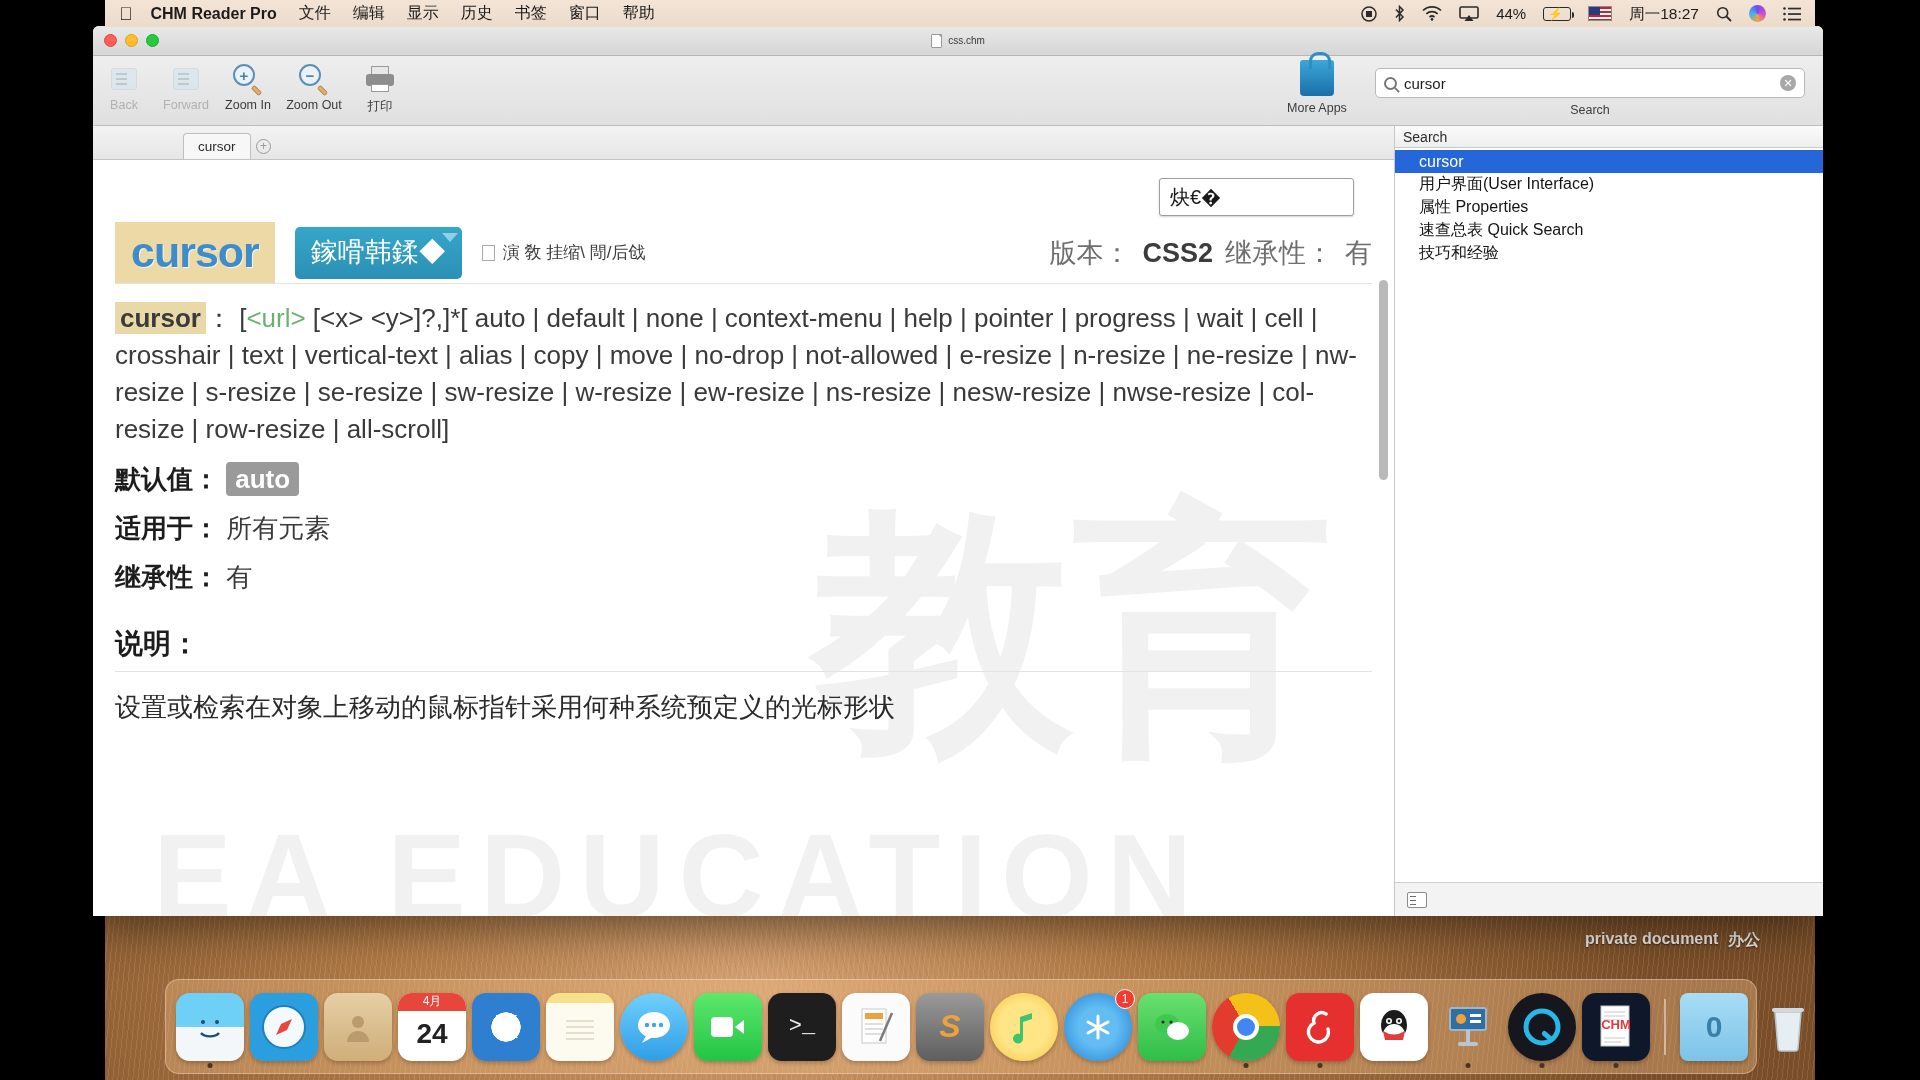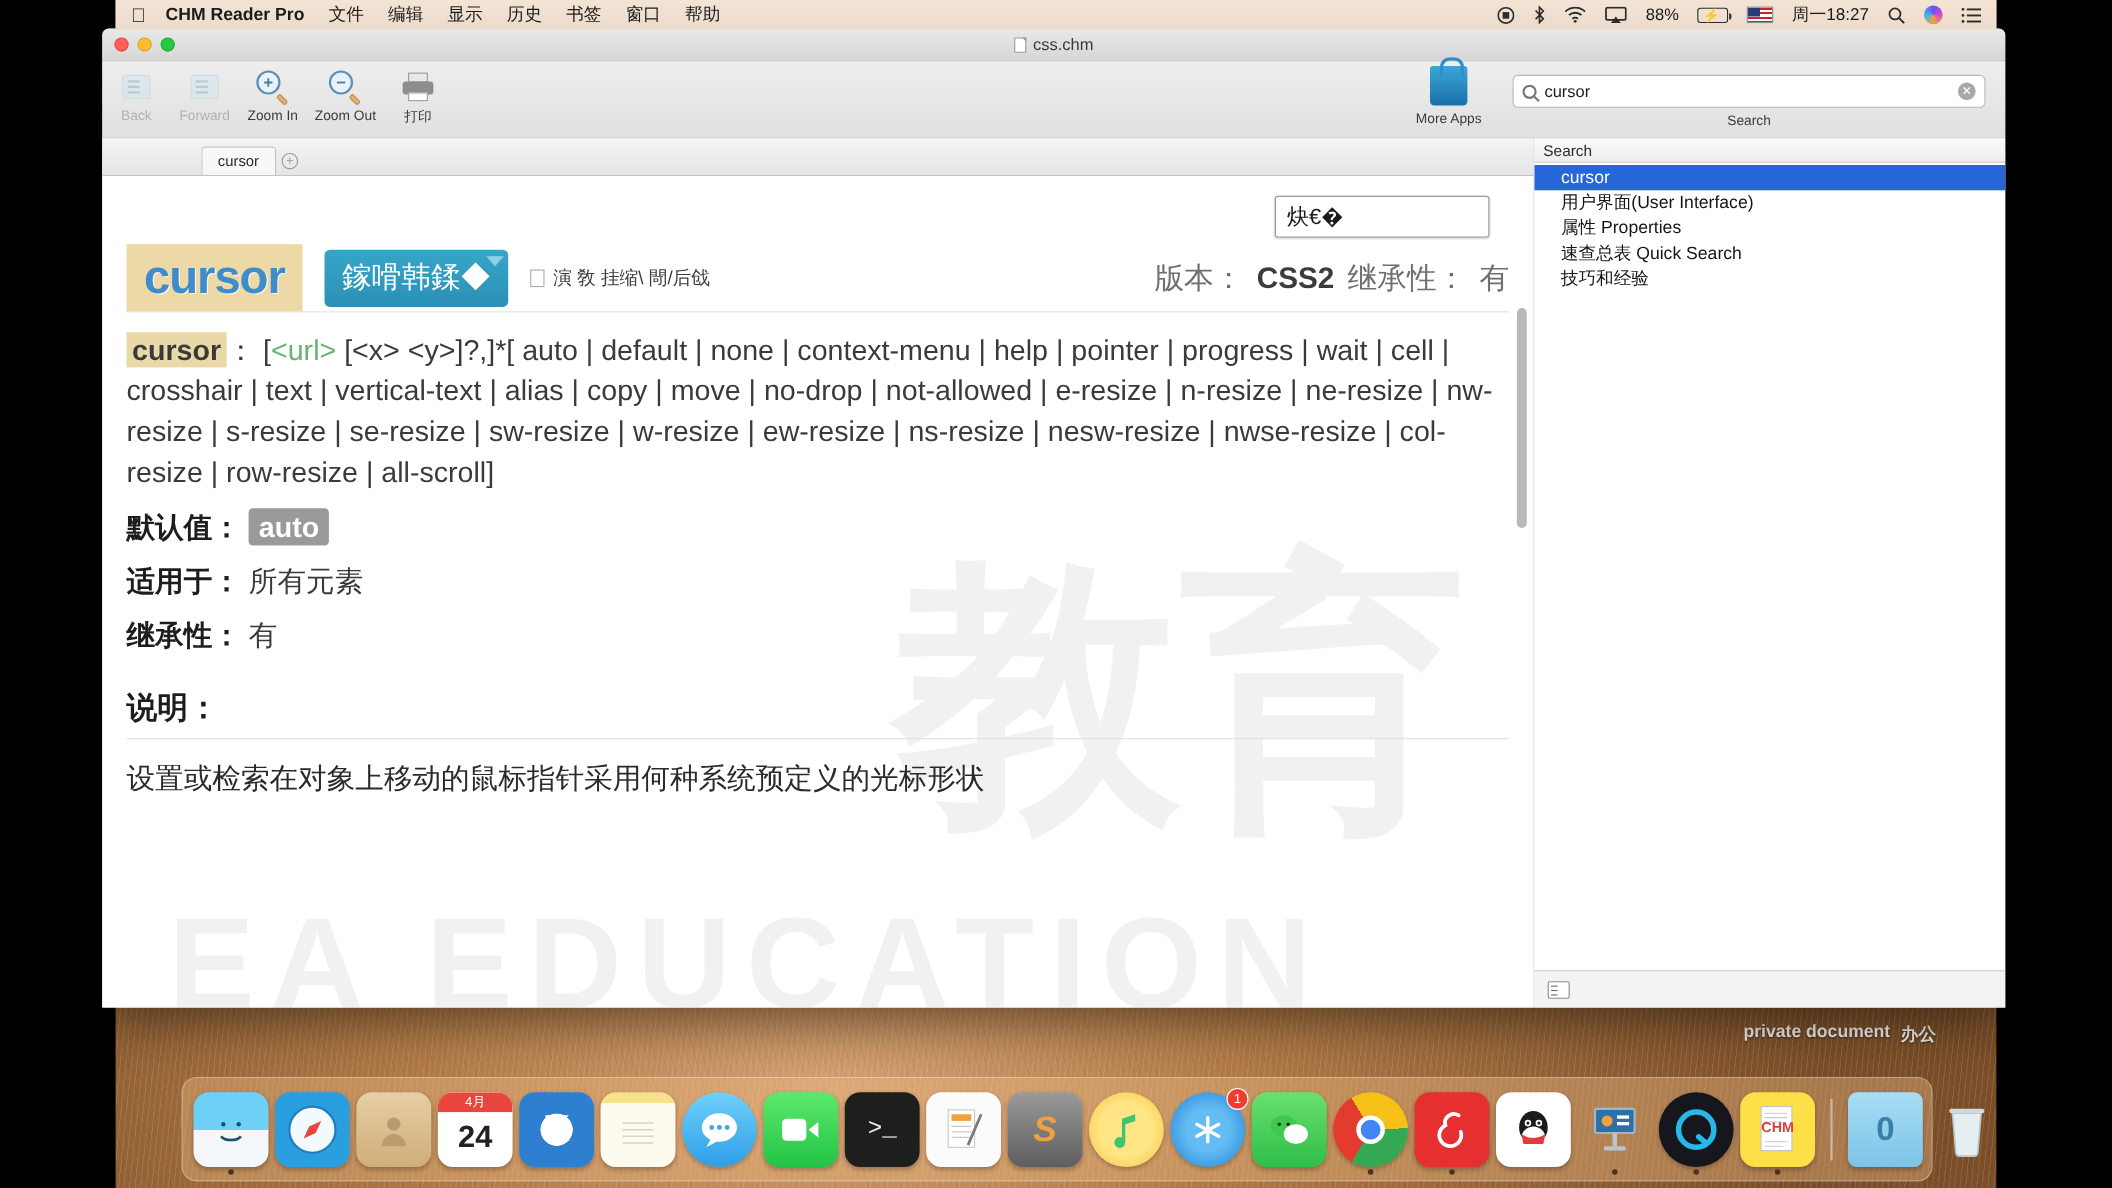--- a/index.html
+++ b/index.html
@@ -59,21 +59,21 @@
     height: 30px; background: linear-gradient(180deg,#e9e9e9,#d6d6d6);
     border-bottom: 1px solid #b6b6b6; display: flex; align-items: center; position: relative;
   }
   .traffic { display: flex; gap: 8px; padding-left: 11px; }
   .tl { width: 13px; height: 13px; border-radius: 50%; }
   .tl.r { background: #ff5f57; border:.5px solid #e0443e;}
   .tl.y { background: #ffbd2e; border:.5px solid #dea123;}
   .tl.g { background: #28c940; border:.5px solid #1aab29;}
   #titlebar .doctitle {
     position: absolute; left: 0; right: 0; text-align: center;
-    font-size: 15px; color: #3a3a3a; display:flex; align-items:center; justify-content:center; gap:6px;
+    font-size: 10px; color: #3a3a3a; display:flex; align-items:center; justify-content:center; gap:6px;
   }
   .doc-ic { width:11px;height:14px;background:#fff;border:1px solid #9a9a9a;border-radius:1px;position:relative;display:inline-block;}
   .doc-ic::after{content:"";position:absolute;right:-1px;top:-1px;border-left:4px solid transparent;border-top:4px solid #9a9a9a;}
 
   #toolbar {
     height: 70px; background: linear-gradient(180deg,#eeeeee,#e0e0e0);
     border-bottom: 1px solid #bdbdbd; display: flex; align-items: flex-start; position: relative;
   }
   .tb-item { width: 62px; text-align: center; padding-top: 6px; }
   .tb-item .lbl { font-size: 12.5px; color: #3c3c3c; margin-top: 2px; }
@@ -231,21 +231,21 @@
             <path d="M7.5 11a4 4 0 0 1 5 0" fill="none" stroke="#2b2b2b" stroke-width="1.7"></path>
             <circle cx="10" cy="13.4" r="1.3" fill="#2b2b2b"></circle>
           </svg>
       </div>
       <div class="ic">
         <svg width="20" height="16" viewBox="0 0 20 16">
             <rect x="1" y="1" width="18" height="11" rx="1.5" fill="none" stroke="#2b2b2b" stroke-width="1.6"></rect>
             <path d="M10 9 L14.5 15 H5.5 Z" fill="#2b2b2b"></path>
           </svg>
       </div>
-      <div class="ic" style="font-size:15px;">88%</div>
+      <div class="ic" style="font-size:15px;">44%</div>
       <div class="batt">
           <span class="bolt">⚡</span>
         </div>
       <div class="flagus"></div>
       <div class="ic" style="font-size:15.5px;">周一18:27</div>
       <div class="ic">
         <svg width="16" height="16" viewBox="0 0 16 16">
             <circle cx="6.7" cy="6.7" r="5" fill="none" stroke="#2b2b2b" stroke-width="1.6"></circle>
             <path d="M10.5 10.5 L15 15" stroke="#2b2b2b" stroke-width="1.8"></path>
           </svg>
@@ -573,21 +573,21 @@
         </svg>
       <span class="dot"></span>
     </div>
     <div class="dicon" style="background:#16161f; border-radius:50%;">
       <svg width="40" height="40" viewBox="0 0 40 40">
           <circle cx="20" cy="20" r="16" fill="none" stroke="#28b8e8" stroke-width="5"></circle>
           <rect x="22" y="23" width="13" height="5" rx="2.5" fill="#28b8e8" transform="rotate(40 22 23)"></rect>
         </svg>
       <span class="dot"></span>
     </div>
-    <div class="dicon" style="background:#fde047; flex-direction:column;">
+    <div class="dicon" style="background:#0f172a; flex-direction:column;">
       <svg width="36" height="44" viewBox="0 0 36 44">
           <rect x="3" y="1" width="28" height="40" fill="#fff" stroke="#c4c4c4"></rect>
           <g stroke="#c9c9c9" stroke-width="1">
             <line x1="6" y1="7" x2="27" y2="7"></line>
             <line x1="6" y1="11" x2="27" y2="11"></line>
             <line x1="6" y1="15" x2="22" y2="15"></line>
             <line x1="6" y1="33" x2="27" y2="33"></line>
             <line x1="6" y1="37" x2="23" y2="37"></line>
           </g>
         </svg>

